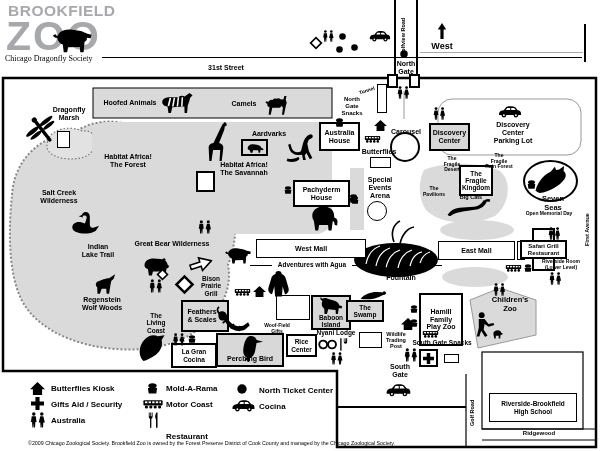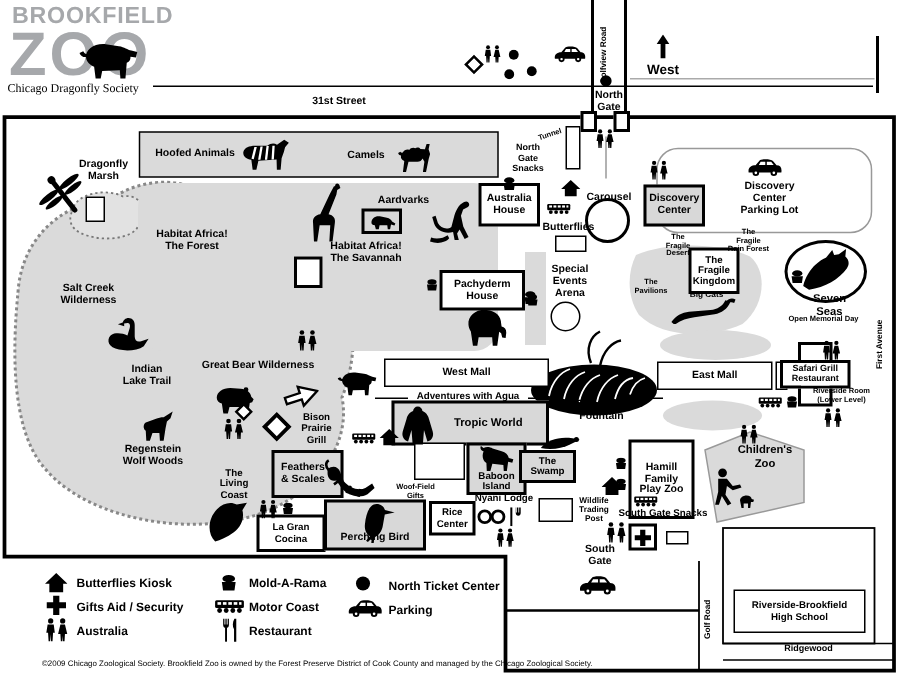--- a/index.html
+++ b/index.html
@@ -389,21 +389,20 @@
           <path d="M14,44C16,34 22,28 28,26M24,46C26,36 32,30 38,28M34,48C36,38 42,32 48,30M46,48C48,38 54,32 60,30M58,46C60,38 64,33 70,32M68,43C70,37 74,33 78,32"></path>
         </g>
       </svg>
     </span>
   <div class="lbl" style="left:378px;top:266px;width:46px">Roosevelt
 Fountain</div>
 
   <div class="lbl s65" style="left:274px;top:261px;width:76px">Adventures with Agua</div>
   <div class="line" style="left:250px;top:265px;width:22px;height:1px"></div>
   <div class="line" style="left:352px;top:265px;width:90px;height:1px"></div>
-  <div class="box gray" style="left:261px;top:267px;width:105px;height:30px;padding-left:24px;font-size:7.5px">Tropic World</div>
   <span class="ic" style="left:265px;top:270px;width:27px;height:27px">
       <svg viewBox="0 0 26 26">
         <circle cx="13" cy="4" r="3"></circle>
         <path d="M13,3.2c3.6,0 6.6,2.4 7.2,5.8l2.4,8c1,3.4-1,6-3.4,6.4L17,16l-.7,9.4H9.7L9,16l-2.2,7.4C4.4,22.8 2.4,20.2 3.4,16.8l2.4-7.8C6.4,5.6 9.4,3.2 13,3.2Z"></path>
       </svg>
     </span>
 
   <div class="lbl" style="left:128px;top:240px;width:88px">Great Bear Wilderness</div>
   <span class="ic" style="left:139px;top:256px;width:33px;height:22px">
       <svg viewBox="0 0 32 22">
@@ -711,36 +710,36 @@
       </svg>
     </span>
   <div class="leg" style="left:166px;top:400px">Motor Coast</div>
   <span class="ic" style="left:148px;top:412px;width:12px;height:16px">
       <svg viewBox="0 0 11 15">
         <rect x="1.8" y="5.8" width="1.2" height="9"></rect>
         <path d="M.6,.4V4.4c0,1.1 .7,1.9 1.8,1.9s1.8-.8 1.8-1.9V.4H3.4V4.1H2.8V.4H2V4.1H1.4V.4Z"></path>
         <path d="M7.6,.4C6.4,2.4 6.3,5.4 7.4,7V14.8h1.4V.4Z"></path>
       </svg>
     </span>
-  <div class="leg" style="left:166px;top:416px">Restaurant</div>
+  <div class="leg" style="left:166px;top:432px">Restaurant</div>
   <span class="ic" style="left:237px;top:384px;width:10px;height:10px">
       <svg viewBox="0 0 10 10">
         <circle cx="5" cy="5" r="4.7"></circle>
       </svg>
     </span>
   <div class="leg" style="left:259px;top:386px">North Ticket Center</div>
   <span class="ic" style="left:231px;top:399px;width:25px;height:13px">
       <svg viewBox="0 0 25 13">
         <path d="M1.6,10C1,6.8 3.2,5.2 6.2,5.2L8.8,2.1C9.9,.8 16.3,.8 17.8,2.3l2.4,2.9c2.6,0 3.7,1.7 3.2,4.8Z"></path>
         <circle cx="6.4" cy="10.2" r="2.2"></circle>
         <circle cx="18.4" cy="10.2" r="2.2"></circle>
         <g fill="#fff">
           <path d="M9.6,2.9h3.1v2.1H8.4ZM13.7,2.9h2.9l1.7,2.1h-4.6Z"></path>
           <circle cx="6.4" cy="10.2" r=".9"></circle>
           <circle cx="18.4" cy="10.2" r=".9"></circle>
         </g>
       </svg>
     </span>
-  <div class="leg" style="left:259px;top:402px">Parking</div>
+  <div class="leg" style="left:259px;top:402px">Cocina</div>
 
   <div class="el" style="left:28px;top:440px;font-size:5.3px;white-space:nowrap;z-index:40">©2009 Chicago Zoological Society. Brookfield Zoo is owned by the Forest Preserve District of Cook County and managed by the Chicago Zoological Society.</div>
 
 </div>
 
 </body></html>

